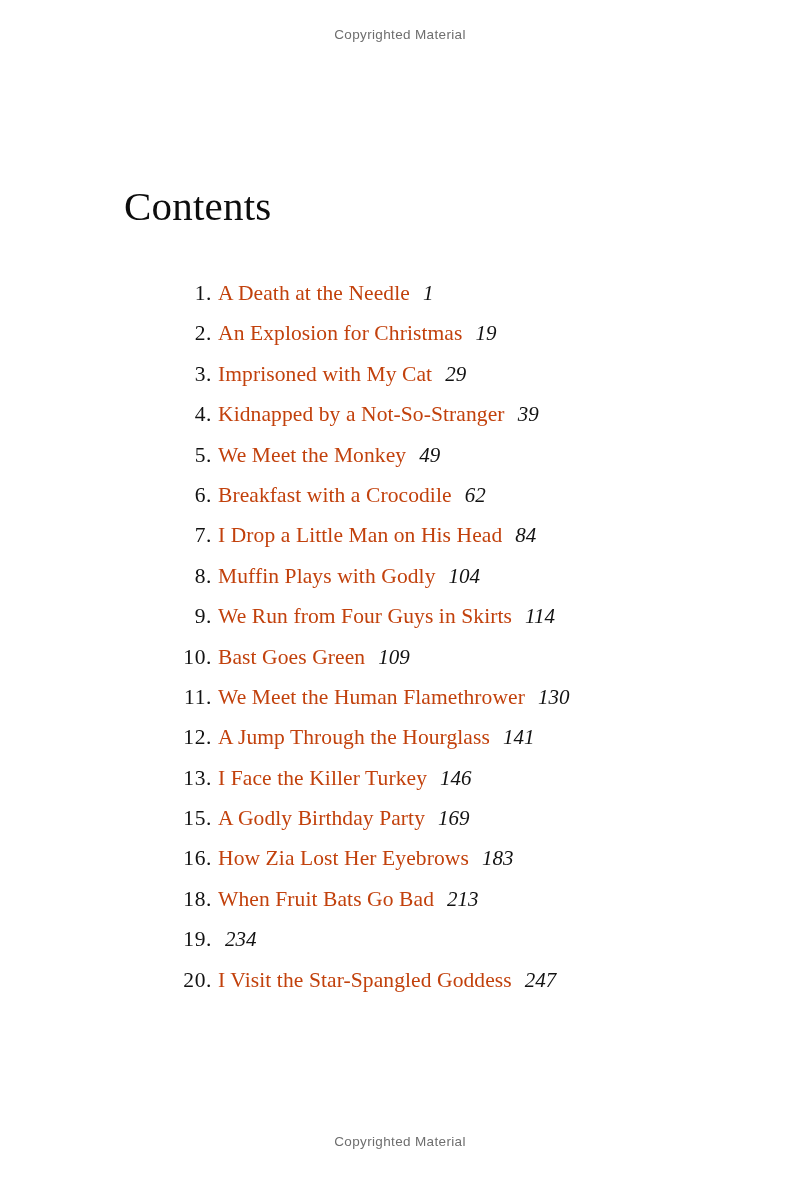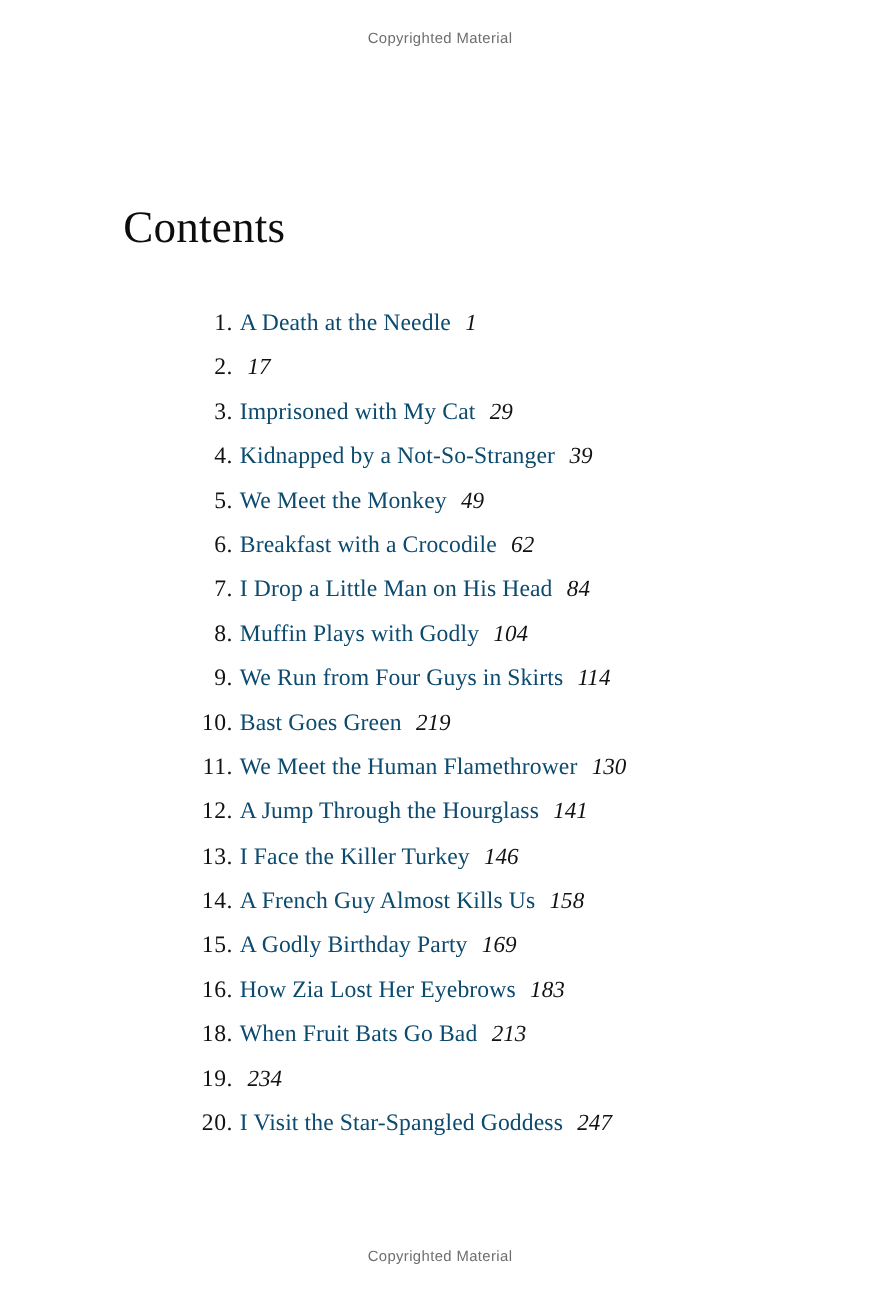--- a/index.html
+++ b/index.html
@@ -36,21 +36,21 @@
     letter-spacing: 0.35px;
     color: #6e6e6e;
     user-select: none;
   }
   .watermark.top { top: 27px; }
   .watermark.bottom { top: 1134px; }
 
   
   .contents-title {
     position: absolute;
-    left: 112px;
+    left: 124px;
     top: 159px;
     font-family: "Liberation Serif", "DejaVu Serif", serif;
     font-size: 41px;
     font-weight: 400;
     line-height: 1.0;
     color: #0d0d0d;
     letter-spacing: 0.2px;
   }
 
   
@@ -73,21 +73,21 @@
     font-size: 21.5px;
     font-weight: 400;
     color: #121212;
     letter-spacing: 0.6px;
   }
   .toc-title {
     flex: 0 0 auto;
     margin-left: 6px;
     font-size: 21.5px;
     font-weight: 400;
-    color: #0c4a6e;
+    color: #c2410c;
     white-space: nowrap;
     letter-spacing: 0.1px;
   }
   .toc-page {
     flex: 0 0 auto;
     margin-left: 13px;
     font-size: 21px;
     font-style: italic;
     color: #121212;
     white-space: nowrap;
@@ -104,21 +104,22 @@
 
   <div class="toc">
 
   <div class="toc-row">
         <span class="toc-num">1.</span>
         <span class="toc-title">A Death at the Needle</span>
         <span class="toc-page">1</span>
       </div>
       <div class="toc-row">
         <span class="toc-num">2.</span>
-        <span class="toc-page">17</span>
+        <span class="toc-title">An Explosion for Christmas</span>
+        <span class="toc-page">19</span>
       </div>
       <div class="toc-row">
         <span class="toc-num">3.</span>
         <span class="toc-title">Imprisoned with My Cat</span>
         <span class="toc-page">29</span>
       </div>
       <div class="toc-row">
         <span class="toc-num">4.</span>
         <span class="toc-title">Kidnapped by a Not-So-Stranger</span>
         <span class="toc-page">39</span>
@@ -144,43 +145,38 @@
         <span class="toc-page">104</span>
       </div>
       <div class="toc-row">
         <span class="toc-num">9.</span>
         <span class="toc-title">We Run from Four Guys in Skirts</span>
         <span class="toc-page">114</span>
       </div>
       <div class="toc-row">
         <span class="toc-num">10.</span>
         <span class="toc-title">Bast Goes Green</span>
-        <span class="toc-page">219</span>
+        <span class="toc-page">109</span>
       </div>
       <div class="toc-row">
         <span class="toc-num">11.</span>
         <span class="toc-title">We Meet the Human Flamethrower</span>
         <span class="toc-page">130</span>
       </div>
       <div class="toc-row">
         <span class="toc-num">12.</span>
         <span class="toc-title">A Jump Through the Hourglass</span>
         <span class="toc-page">141</span>
       </div>
       <div class="toc-row">
         <span class="toc-num">13.</span>
         <span class="toc-title">I Face the Killer Turkey</span>
         <span class="toc-page">146</span>
       </div>
       <div class="toc-row">
-        <span class="toc-num">14.</span>
-        <span class="toc-title">A French Guy Almost Kills Us</span>
-        <span class="toc-page">158</span>
-      </div>
-      <div class="toc-row">
         <span class="toc-num">15.</span>
         <span class="toc-title">A Godly Birthday Party</span>
         <span class="toc-page">169</span>
       </div>
       <div class="toc-row">
         <span class="toc-num">16.</span>
         <span class="toc-title">How Zia Lost Her Eyebrows</span>
         <span class="toc-page">183</span>
       </div>
       <div class="toc-row">

